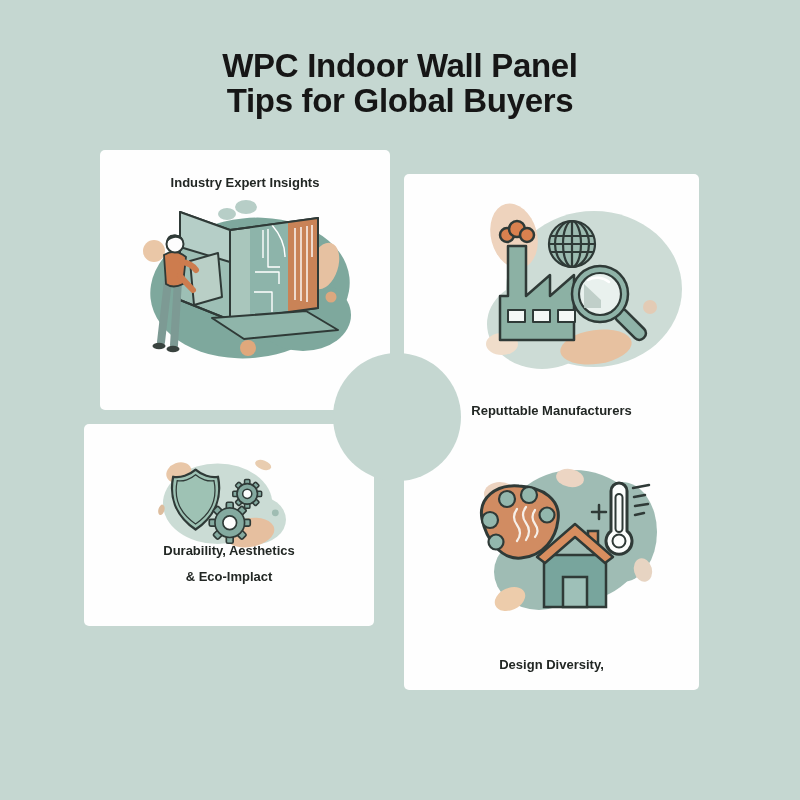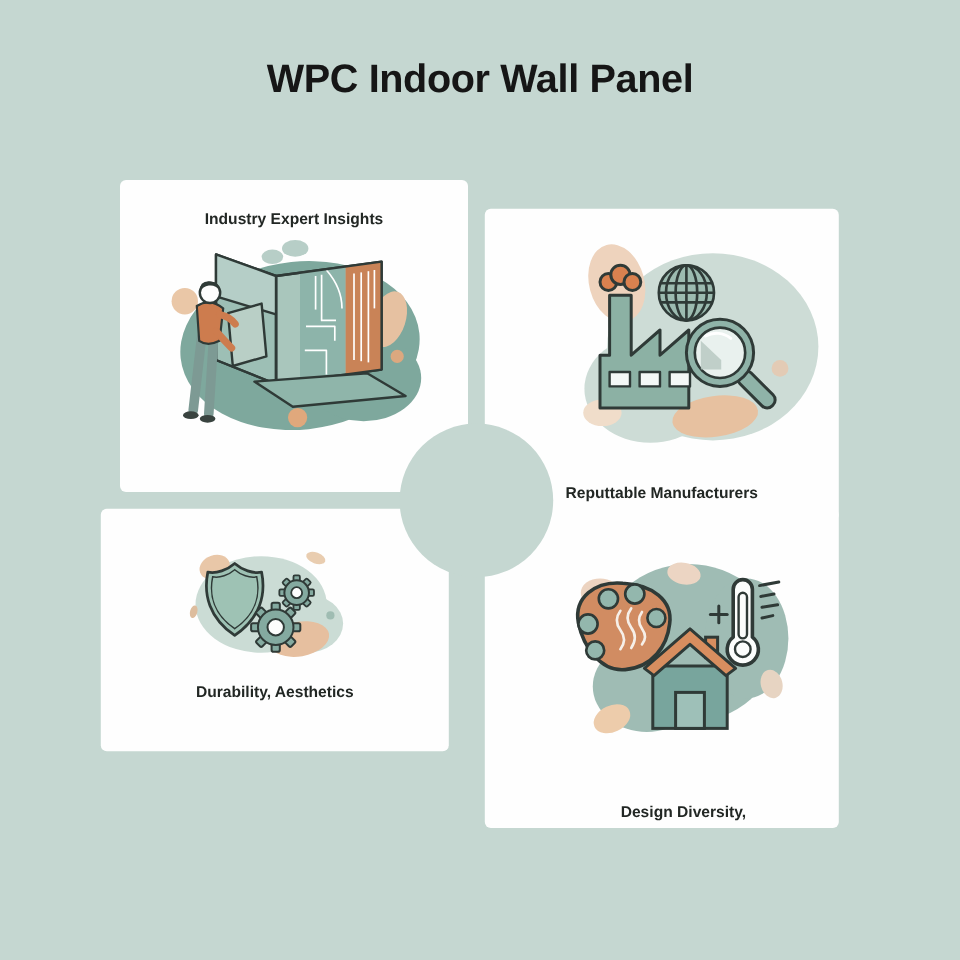--- a/index.html
+++ b/index.html
@@ -29,33 +29,34 @@
   .illu{position:absolute;left:0;top:0;width:100%;height:100%;}
   .card-label{
     position:absolute;left:0;width:100%;text-align:center;
     font-weight:bold;font-size:13px;line-height:26px;
     color:var(--label_text,#222724);
   }
   .card-label span{display:block;}
   .label-top{top:20px;}
   .card-tr .label-bottom{bottom:10px;}
   .card-bl .label-bottom{bottom:36px;}
-  .card-br .label-bottom{bottom:0;margin-left:18px;}
+  .card-br .label-bottom{bottom:12px;}
   .center-circle{
     position:absolute;left:333px;top:353px;width:128px;height:128px;
     border-radius:50%;background:var(--background,#c5d7d1);
   }
 </style>
 </head>
 <body>
 
 <div class="canvas">
 
   <h1 class="title">
     <span>WPC Indoor Wall Panel</span>
+    <span>Tips for Global Buyers</span>
   </h1>
 
   <section class="card card-tl">
     <svg class="illu" viewBox="0 0 290 260">
       <g>
         <ellipse cx="150" cy="138" rx="100" ry="70" fill="#7ea89d" transform="rotate(-6 150 138)"></ellipse>
         <ellipse cx="203" cy="165" rx="48" ry="36" fill="#7ea89d"></ellipse>
         <ellipse cx="127" cy="64" rx="9" ry="6" fill="#b7cec7"></ellipse>
         <ellipse cx="146" cy="57" rx="11" ry="7" fill="#b7cec7"></ellipse>
         <circle cx="54" cy="101" r="11" fill="#eac7a7"></circle>
@@ -190,20 +191,21 @@
           <rect x="-4.5" y="-27" width="9" height="10" rx="2" transform="rotate(225)"></rect>
           <rect x="-4.5" y="-27" width="9" height="10" rx="2" transform="rotate(270)"></rect>
           <rect x="-4.5" y="-27" width="9" height="10" rx="2" transform="rotate(315)"></rect>
         </g>
         <circle r="19.5" fill="#84aaa0" stroke="#2f3a37" stroke-width="2.2"></circle>
         <circle r="9" fill="#fdfdfd" stroke="#2f3a37" stroke-width="2.2"></circle>
       </g>
     </svg>
     <div class="card-label label-bottom">
       <span>Durability, Aesthetics</span>
+      <span>&amp; Eco-Implact</span>
     </div>
   </section>
 
   <section class="card card-br">
     <svg class="illu" viewBox="0 0 295 266">
       <g>
         <ellipse cx="170" cy="112" rx="73" ry="66" fill="#9fbcb4"></ellipse>
         <ellipse cx="135" cy="148" rx="45" ry="38" fill="#9fbcb4"></ellipse>
         <ellipse cx="218" cy="108" rx="35" ry="50" fill="#9fbcb4"></ellipse>
         <ellipse cx="166" cy="54" rx="14" ry="9" fill="#ecd5c3" transform="rotate(10 166 54)"></ellipse>

